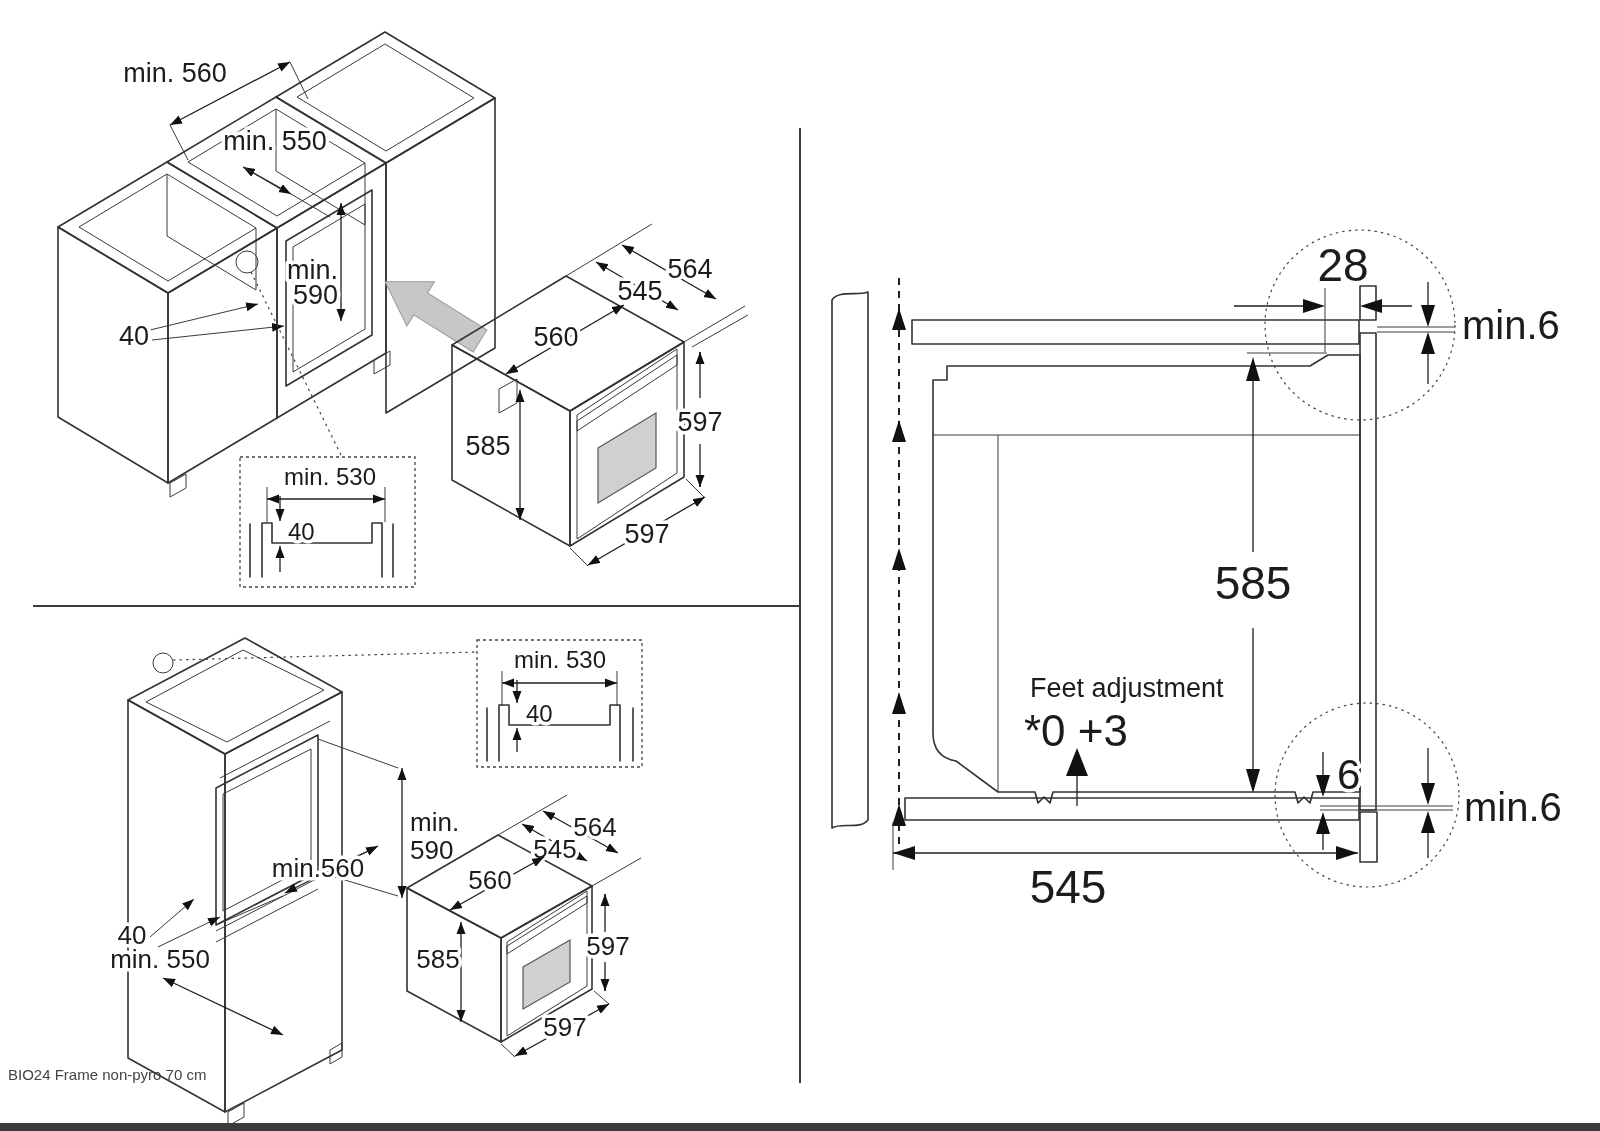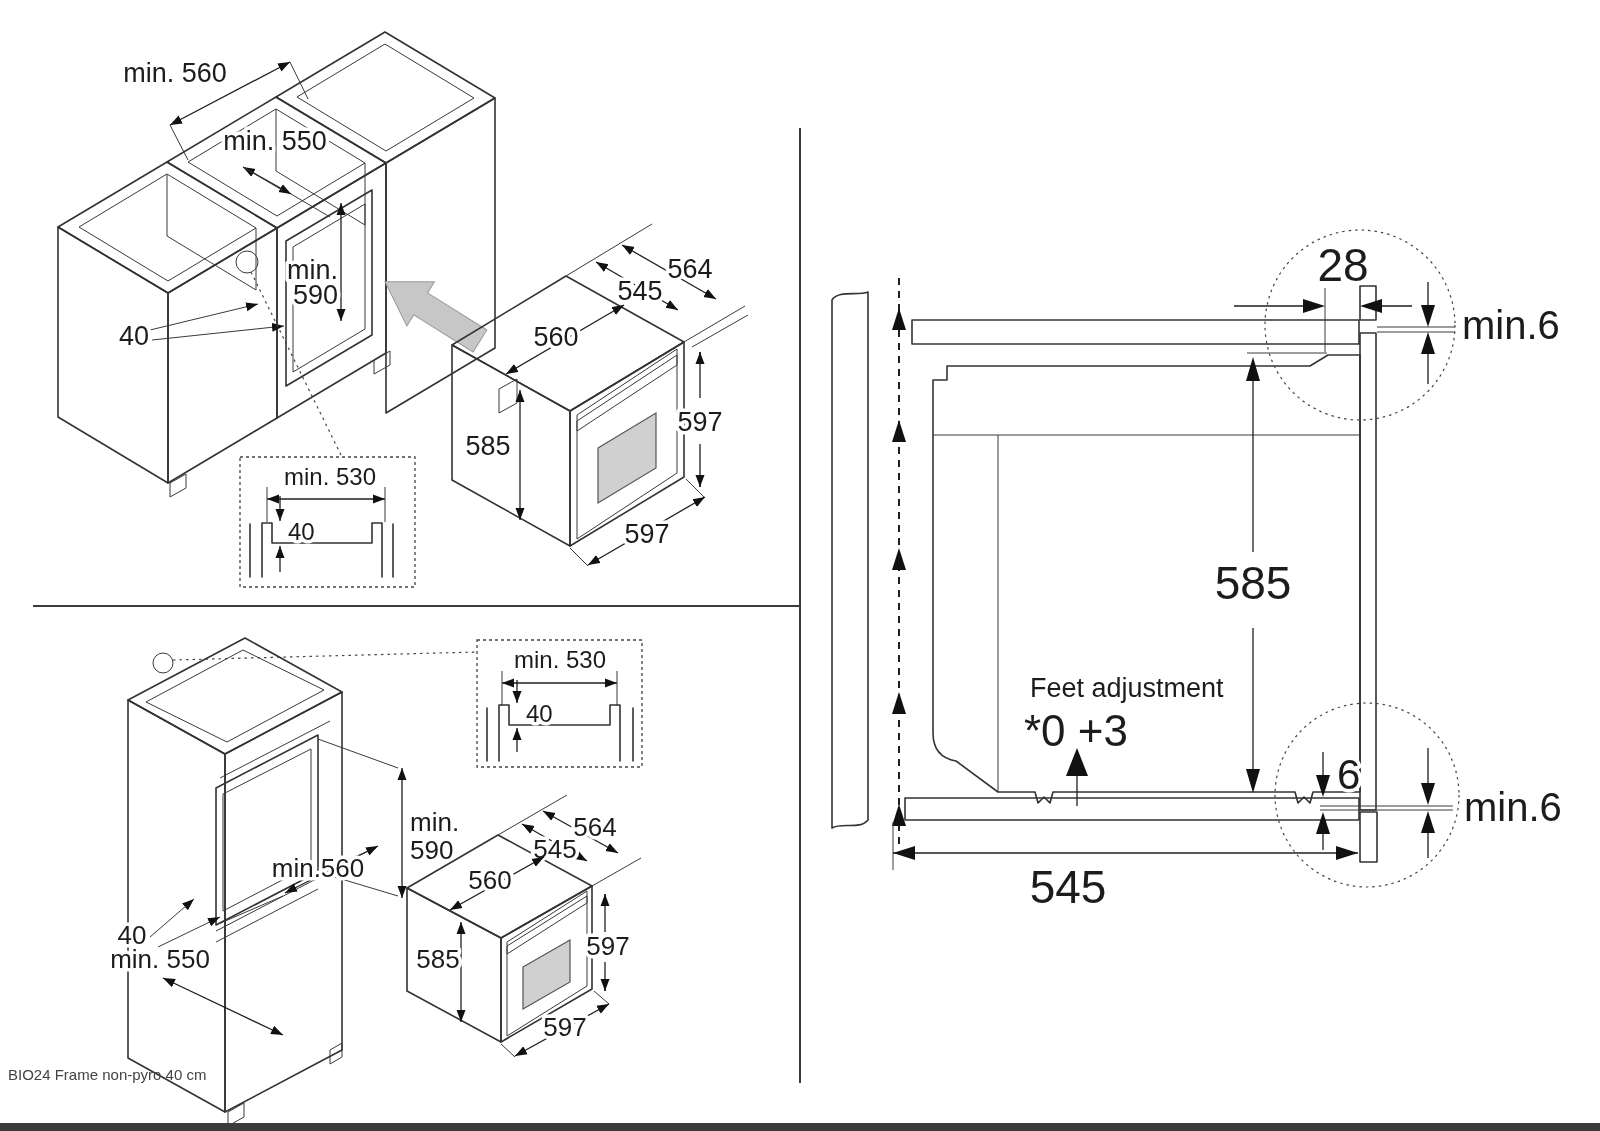--- a/index.html
+++ b/index.html
@@ -298,15 +298,15 @@
       <line class="lt" x1="93" y1="822" x2="93" y2="870"></line>
       <line class="dim" x1="93" y1="853" x2="558" y2="853"></line>
       <polygon class="blk" points="93,853 115,846 115,860"></polygon>
       <polygon class="blk" points="558,853 536,846 536,860"></polygon>
       <text class="t46 halo" x="268" y="903" text-anchor="middle">545</text>
     </g>
   </svg>
 
   <div id="divider-v"></div>
   <div id="divider-h"></div>
-  <div id="footer-label">BIO24 Frame non-pyro 40 cm</div>
+  <div id="footer-label">BIO24 Frame non-pyro 70 cm</div>
   <div id="bottom-bar"></div>
 </div>
 
 </body></html>

